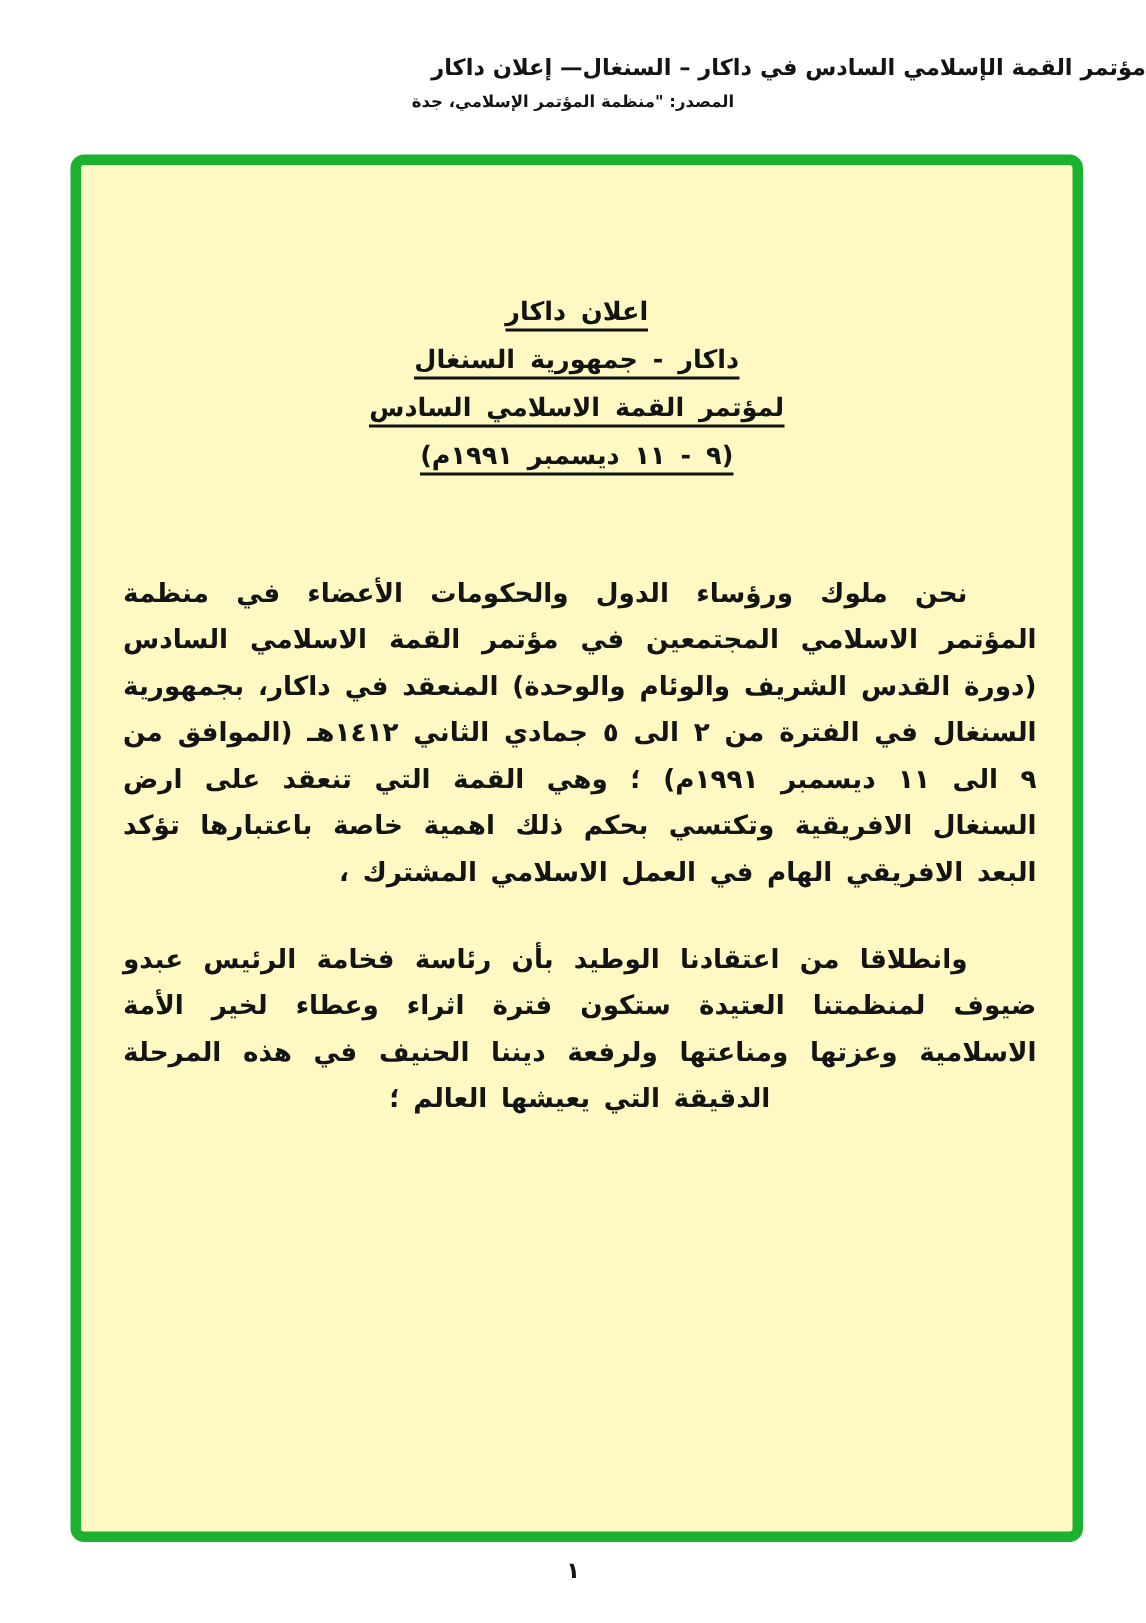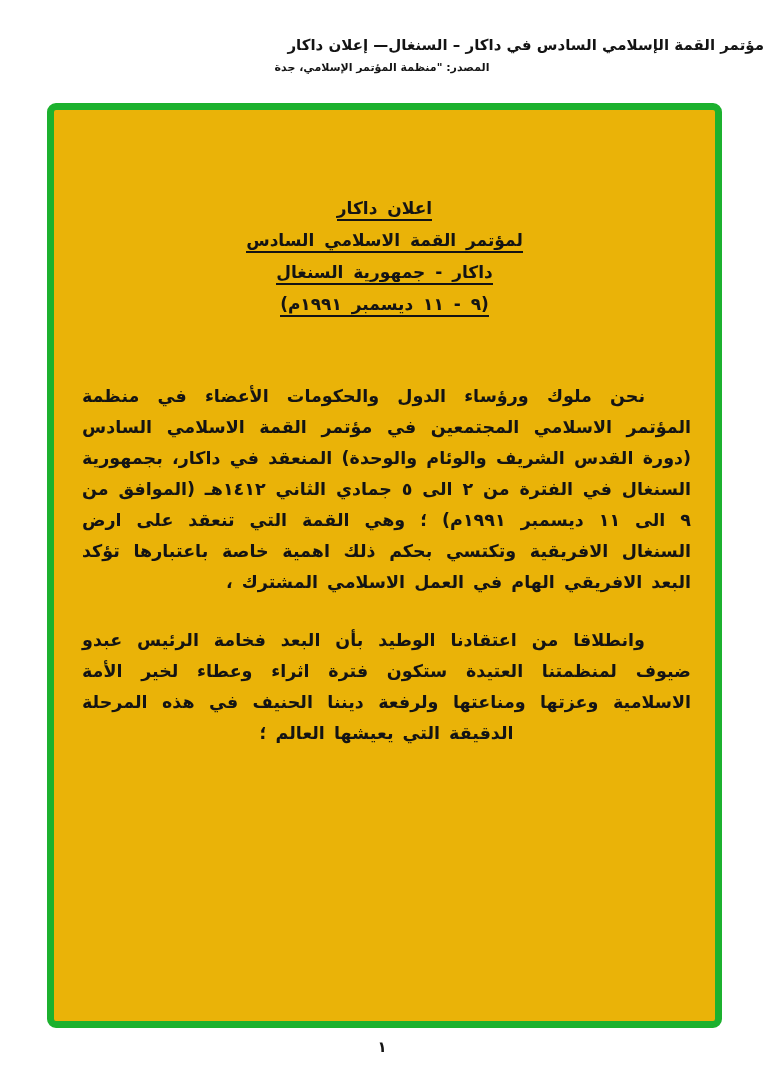--- a/index.html
+++ b/index.html
@@ -21,21 +21,21 @@
   }
   .page-header .h2 {
     font-size:11px; font-weight:bold; margin-top:7px;
   }
   
   .doc-frame {
     position:absolute; left:47px; top:103px;
     width:661px; height:911px;
     border:7px solid #1cb12e;
     border-radius:9px;
-    background:#eab308;
+    background:#fef9c3;
     box-sizing:content-box;
   }
   
   .title-block {
     margin-top:88px;
     text-align:center; direction:rtl;
   }
   .title-line { margin-bottom:9px; }
   .title-line > span {
     display:inline-block;
@@ -75,30 +75,30 @@
   <div class="h2">المصدر: "منظمة المؤتمر الإسلامي، جدة</div>
 </div>
 
 <div class="doc-frame" style="border-color: rgb(28, 177, 46);">
 
   <div class="title-block">
     <div class="title-line">
       <span>اعلان داكار</span>
     </div>
     <div class="title-line">
-      <span>لمؤتمر القمة الاسلامي السادس</span>
+      <span>داكار - جمهورية السنغال</span>
     </div>
     <div class="title-line">
-      <span>داكار - جمهورية السنغال</span>
+      <span>لمؤتمر القمة الاسلامي السادس</span>
     </div>
     <div class="title-line">
       <span>(٩ - ١١ ديسمبر ١٩٩١م)</span>
     </div>
   </div>
 
   <div class="body-text">
     <p>نحن ملوك ورؤساء الدول والحكومات الأعضاء في منظمة المؤتمر الاسلامي المجتمعين في مؤتمر القمة الاسلامي السادس (دورة القدس الشريف والوئام والوحدة) المنعقد في داكار، بجمهورية السنغال في الفترة من ٢ الى ٥ جمادي الثاني ١٤١٢هـ (الموافق من ٩ الى ١١ ديسمبر ١٩٩١م) ؛ وهي القمة التي تنعقد على ارض السنغال الافريقية وتكتسي بحكم ذلك اهمية خاصة باعتبارها تؤكد البعد الافريقي الهام في العمل الاسلامي المشترك ،</p>
-    <p class="center-last">وانطلاقا من اعتقادنا الوطيد بأن البعد فخامة الرئيس عبدو ضيوف لمنظمتنا العتيدة ستكون فترة اثراء وعطاء لخير الأمة الاسلامية وعزتها ومناعتها ولرفعة ديننا الحنيف في هذه المرحلة الدقيقة التي يعيشها العالم ؛</p>
+    <p class="center-last">وانطلاقا من اعتقادنا الوطيد بأن رئاسة فخامة الرئيس عبدو ضيوف لمنظمتنا العتيدة ستكون فترة اثراء وعطاء لخير الأمة الاسلامية وعزتها ومناعتها ولرفعة ديننا الحنيف في هذه المرحلة الدقيقة التي يعيشها العالم ؛</p>
   </div>
 
 </div>
 
 <div class="page-number">١</div>
 
 </body></html>

